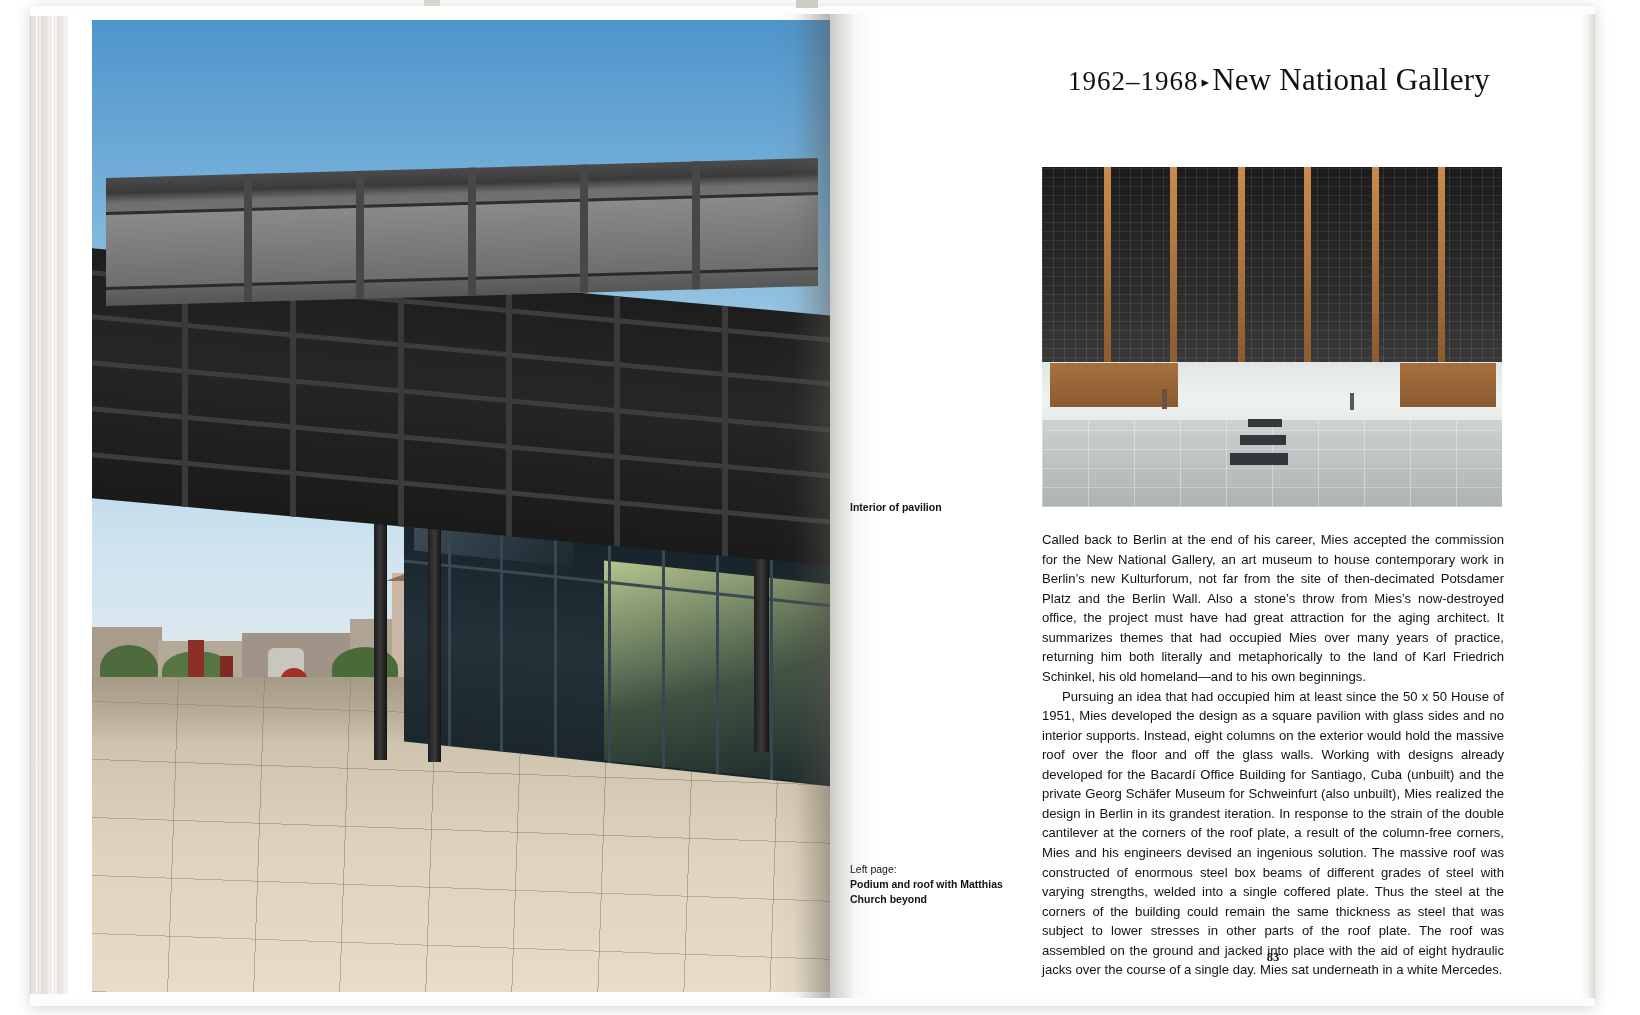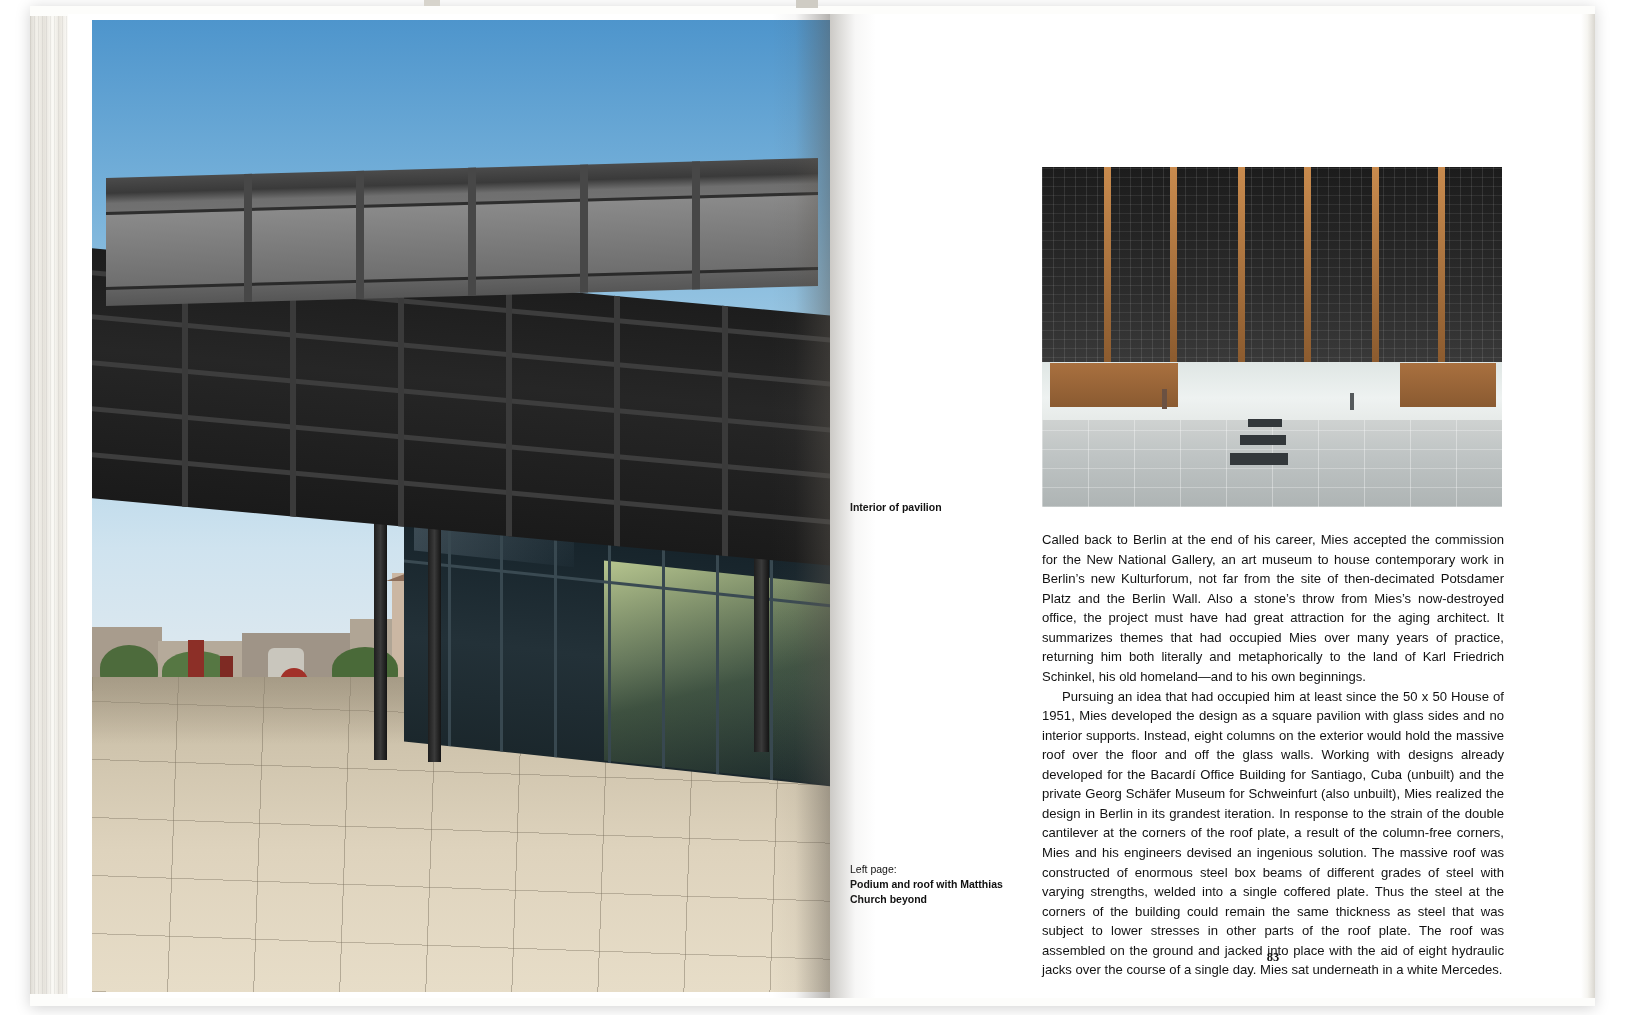--- a/index.html
+++ b/index.html
@@ -415,20 +415,23 @@
             <div class="roof-rib" style="left:250px;"></div>
             <div class="roof-rib" style="left:362px;"></div>
             <div class="roof-rib" style="left:474px;"></div>
             <div class="roof-rib" style="left:586px;"></div>
           </div>
         </div>
       </div>
 
       <div class="page-right">
 
+        <div class="title-line">
+          <span class="title-years">1962–1968</span><span class="title-arrow">▸</span><span>New National Gallery</span>
+        </div>
 
 
         <div class="photo-interior">
           <div class="int-ceiling"></div>
           <div class="int-grid"></div>
           <div class="int-beam" style="left:62px;"></div>
           <div class="int-beam" style="left:128px;"></div>
           <div class="int-beam" style="left:196px;"></div>
           <div class="int-beam" style="left:262px;"></div>
           <div class="int-beam" style="left:330px;"></div>

